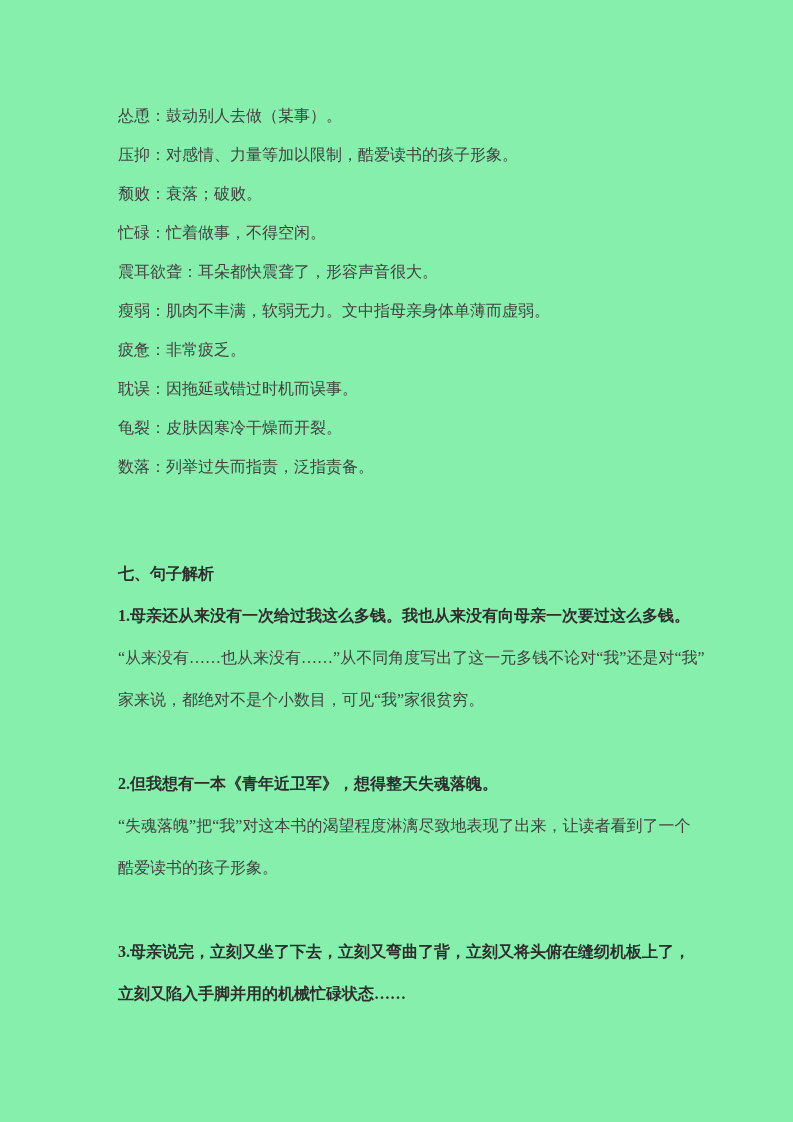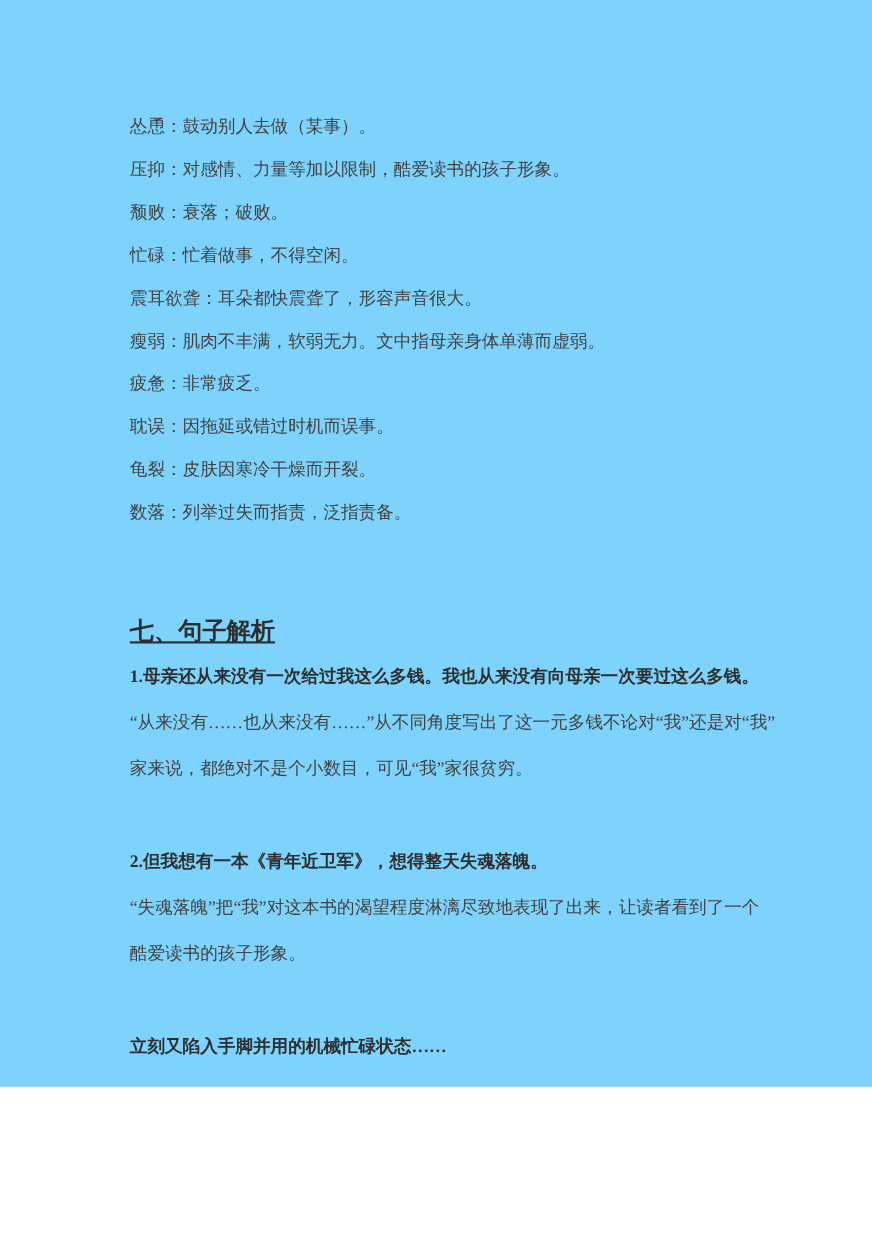--- a/index.html
+++ b/index.html
@@ -9,44 +9,43 @@
   }
   body {
     width: 793px;
     height: 1122px;
     font-family: "Liberation Sans", "DejaVu Sans", sans-serif;
     overflow: hidden;
   }
   .page {
     position: relative;
     width: 793px;
-    height: 988px;
-    background: #7dd3fc;
+    height: 1122px;
+    background: #86efac;
   }
   .content {
     box-sizing: border-box;
     padding: 96px 90px 0 118px;
   }
   .line {
     font-size: 16px;
     color: #424242;
     white-space: nowrap;
   }
   
   .defs .line {
     line-height: 39px;
   }
   
   .heading {
     margin: 67px 0 0 0;
-    font-size: 22px;
+    font-size: 16px;
     font-weight: 700;
     color: #2e2e2e;
     line-height: 42px;
-    text-decoration: underline;
   }
   
   .sent-block .line {
     line-height: 42px;
     font-family: Liberation Serif, serif;
   }
   .sent-block + .sent-block {
     margin-top: 42px;
   }
   .bold {
@@ -81,17 +80,18 @@
       <div class="line">家来说，都绝对不是个小数目，可见“我”家很贫穷。</div>
     </div>
 
     <div class="sent-block">
       <div class="line bold">2.但我想有一本《青年近卫军》，想得整天失魂落魄。</div>
       <div class="line">“失魂落魄”把“我”对这本书的渴望程度淋漓尽致地表现了出来，让读者看到了一个</div>
       <div class="line">酷爱读书的孩子形象。</div>
     </div>
 
     <div class="sent-block">
+      <div class="line bold">3.母亲说完，立刻又坐了下去，立刻又弯曲了背，立刻又将头俯在缝纫机板上了，</div>
       <div class="line bold">立刻又陷入手脚并用的机械忙碌状态……</div>
     </div>
 
   </div>
 </div>
 
 </body></html>

